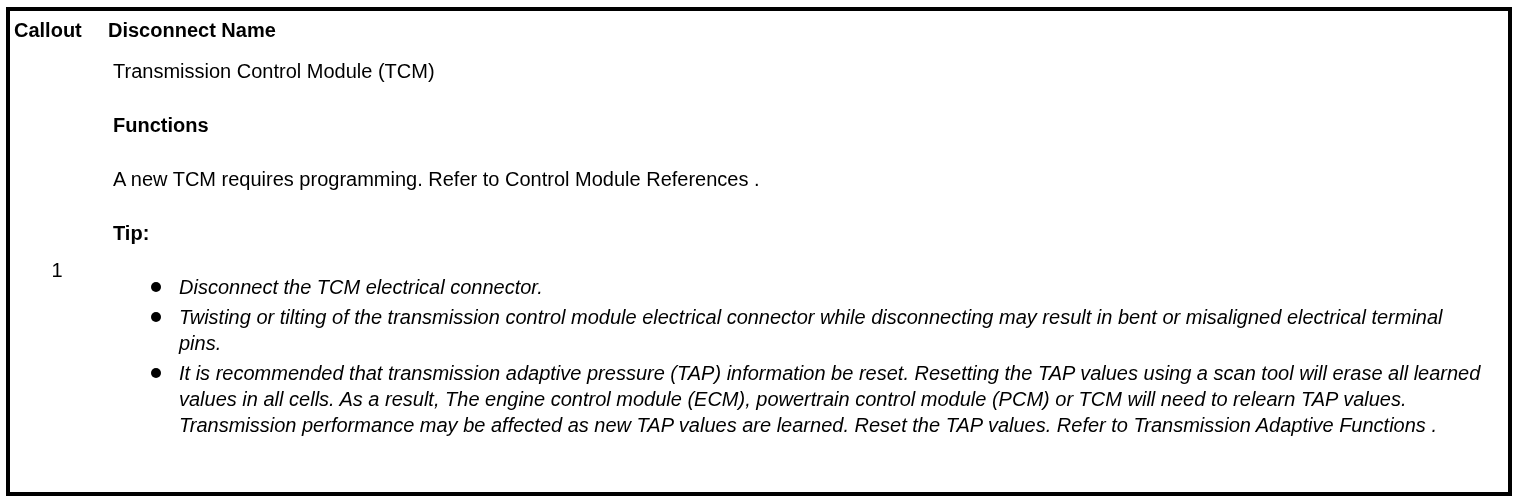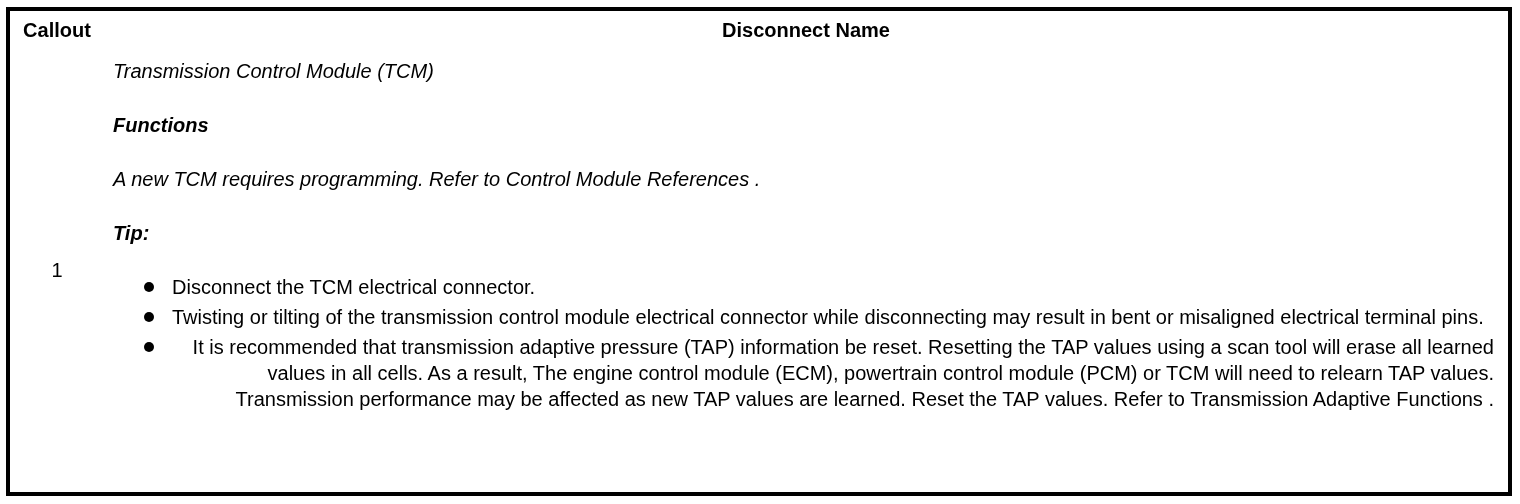--- a/index.html
+++ b/index.html
@@ -34,21 +34,21 @@
     border: 0;
   }
   table.callout-table {
     border: 4px solid #000000;
   }
   col.col-callout { width: 96px; }
   th.header-cell {
     border-bottom: 3px solid #000000;
     font-size: 20px;
     font-weight: bold;
-    text-align: center;
+    text-align: left;
     vertical-align: middle;
     height: 34px;
     padding: 2px 4px;
   }
   th.callout-header {
     border-right: 3px solid #000000;
   }
   td.callout-cell {
     border-right: 3px solid #000000;
     text-align: center;
@@ -57,38 +57,37 @@
     padding: 0;
   }
   td.component-cell {
     vertical-align: top;
     padding: 9px 14px 8px 9px;
     font-size: 20px;
     line-height: 26px;
   }
   .para {
     margin: 0 0 28px 0;
-    font-style: italic;
   }
   .bold {
     font-weight: bold;
   }
   ul.tips {
     list-style: none;
-    margin: 0;
+    margin: 7px;
     padding: 0;
+    font-style: italic;
   }
   li.tip-item {
     position: relative;
     padding-left: 59px;
     margin: 0 0 4px 0;
   }
   li.tip-item:last-child {
     margin-bottom: 0;
-    text-align: right;
   }
   .bullet {
     position: absolute;
     left: 31px;
     top: 8px;
     width: 10px;
     height: 10px;
     border-radius: 50%;
     background: #000000;
   }

